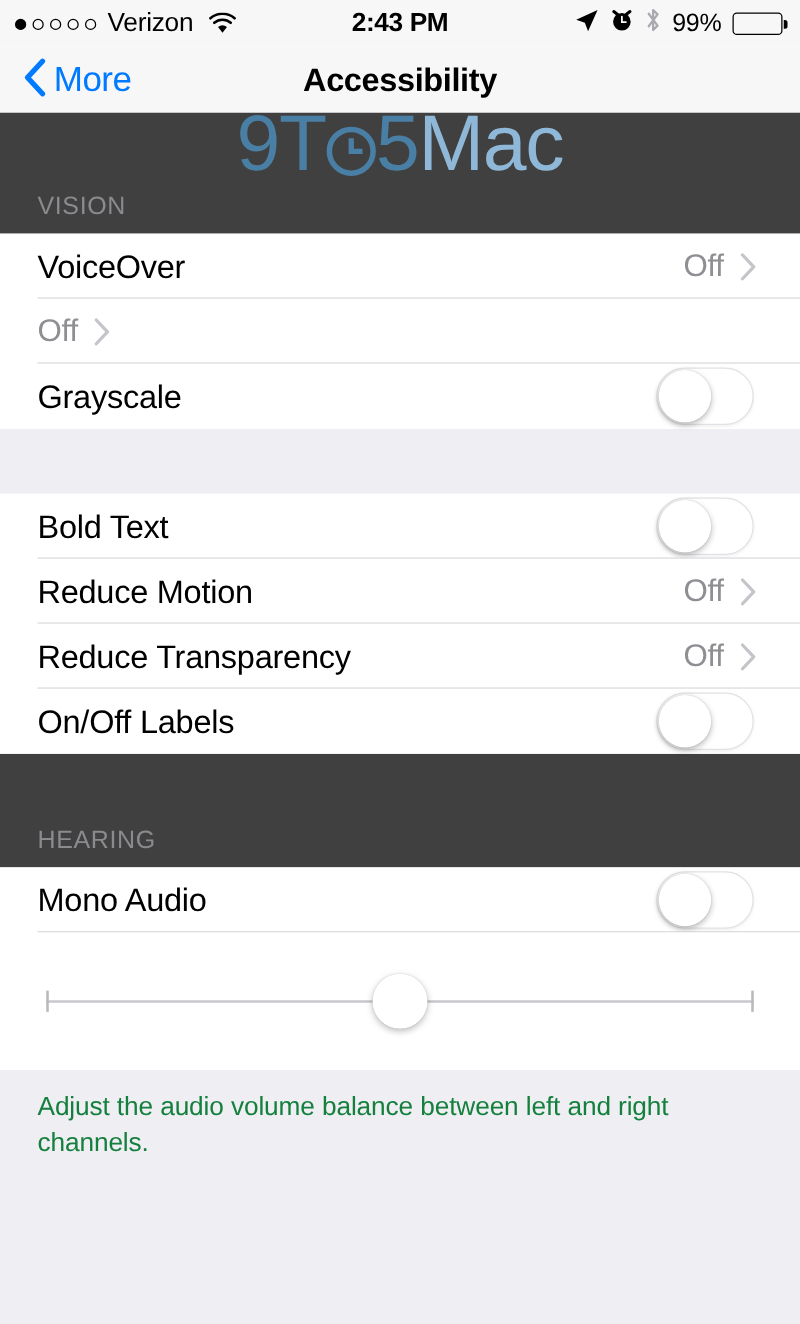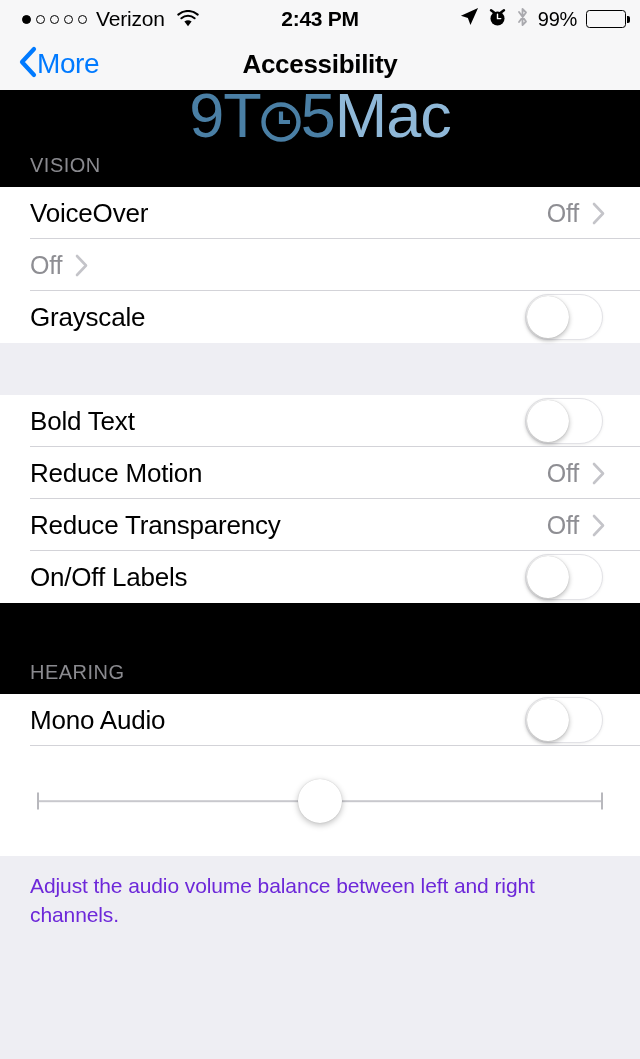--- a/index.html
+++ b/index.html
@@ -26,21 +26,21 @@
     width: 640px;
     height: 38px;
     background: #f7f7f8;
     display: flex;
     align-items: center;
     font-size: 21px;
     color: #000;
   }
   .sb-left {
     position: absolute;
-    left: 22px;
+    left: 12px;
     display: flex;
     align-items: center;
     gap: 7px;
   }
   .dots { display: flex; align-items: center; gap: 5px; }
   .dot {
     width: 9px; height: 9px;
     border-radius: 50%;
     border: 1.6px solid #000;
     box-sizing: border-box;
@@ -99,20 +99,21 @@
     height: 52px;
     background: #f7f7f8;
     display: flex;
     align-items: center;
   }
   .back-btn {
     position: absolute;
     left: 18px;
     display: flex;
     align-items: center;
+    gap: 6px;
     cursor: pointer;
   }
   .back-label {
     font-size: 28px;
     color: #007aff;
     letter-spacing: -0.4px;
   }
   .nav-title {
     position: absolute;
     left: 0; right: 0;
@@ -157,21 +158,21 @@
   
   .content {
     position: absolute;
     top: 90px; left: 0;
     width: 640px;
     height: 969px;
     background: #eeeef3;
     overflow: hidden;
   }
   .group-header {
-    background: #000000;
+    background: #404040;
     display: flex;
     align-items: flex-end;
     padding: 0 0 10px 30px;
     box-sizing: border-box;
   }
   .group-header .ghlabel {
     font-size: 20px;
     color: #8a8a8f;
     letter-spacing: 0.5px;
   }
@@ -282,21 +283,21 @@
   }
 
   .footer {
     background: #eeeef3;
     padding: 16px 38px 0 30px;
     box-sizing: border-box;
   }
   .footer .ftext {
     font-size: 21px;
     line-height: 1.38;
-    color: #6d28d9;
+    color: #15803d;
     letter-spacing: -0.1px;
   }
 </style>
 </head>
 <body>
 
 <div id="screen">
 
   <div class="statusbar">
     <div class="sb-left">

